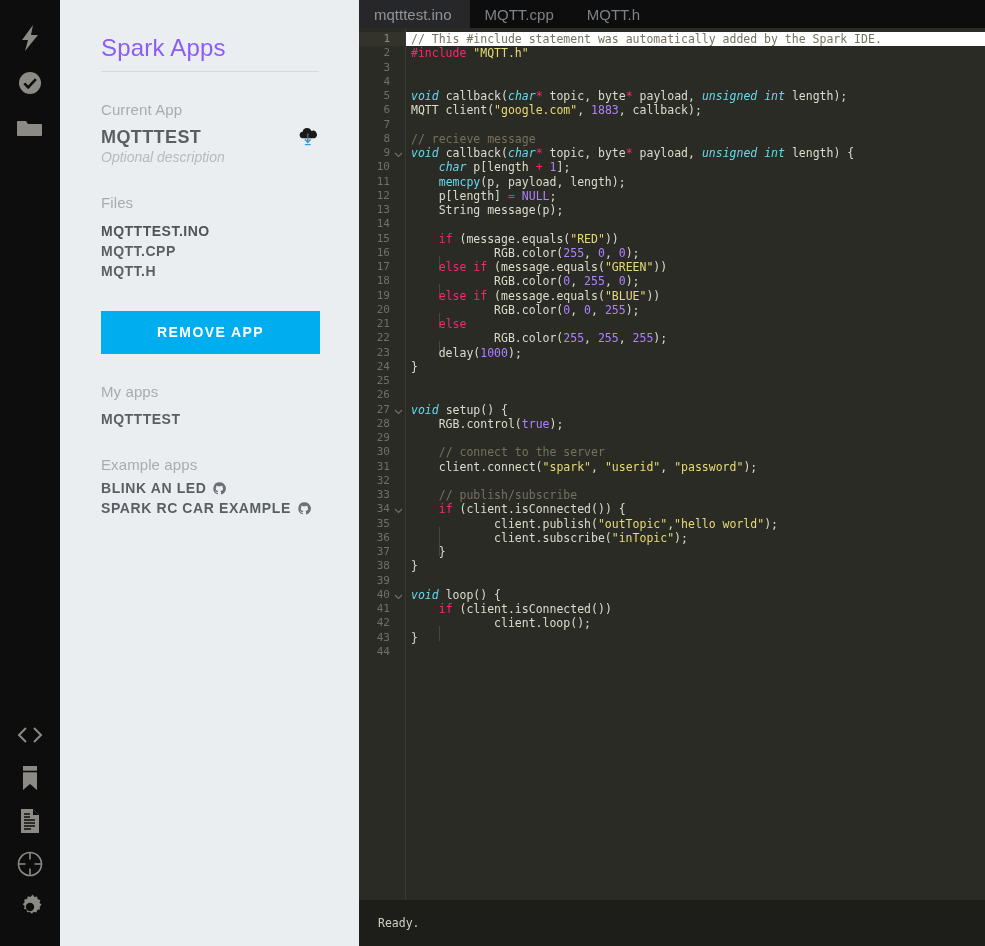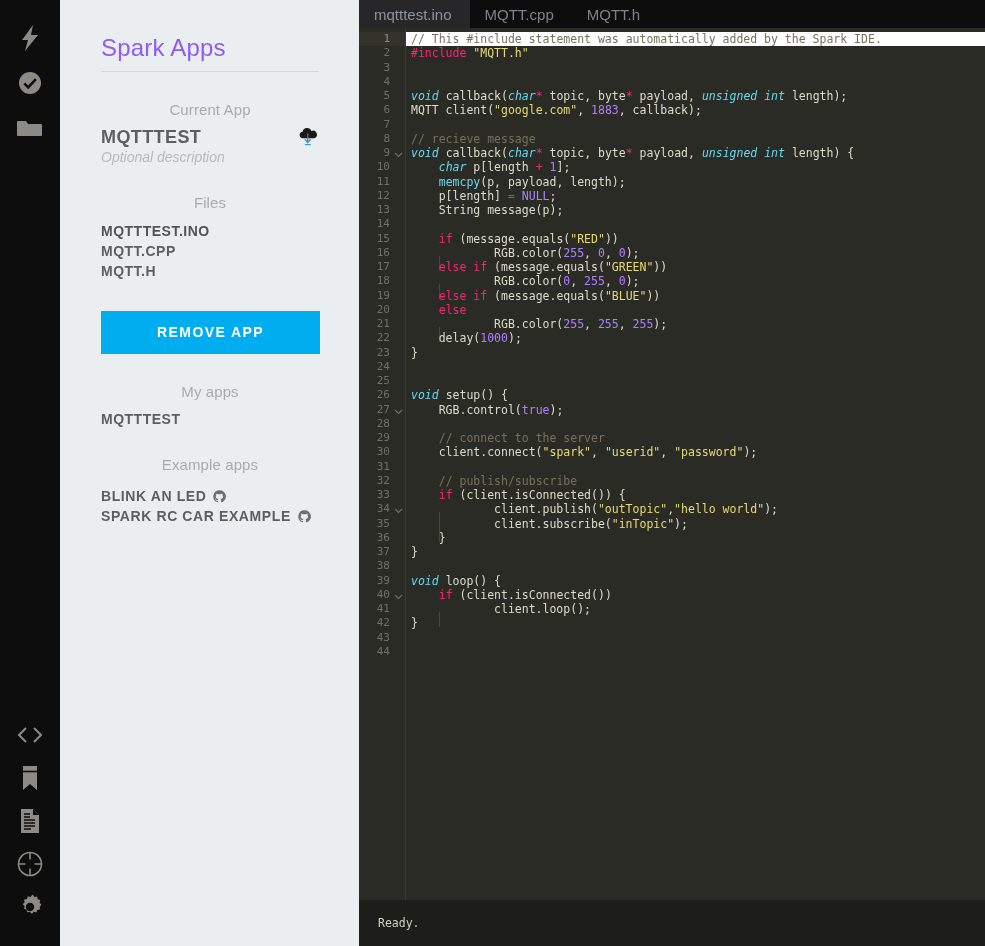--- a/index.html
+++ b/index.html
@@ -49,21 +49,20 @@
     padding-bottom: 9px;
     border-bottom: 1px solid #d4d9dc;
   }
 
   .section-label {
     font-size: 15px;
     color: #a8acb1;
     font-weight: 400;
     margin-top: 29px;
     letter-spacing: 0.1px;
-    text-align: center;
   }
 
   .cur-app-row {
     display: flex; align-items: center; justify-content: space-between;
     margin-top: 8px;
   }
   .cur-app-name {
     font-size: 18px; font-weight: bold; color: #5a5f63;
     letter-spacing: 0.4px;
   }
@@ -98,21 +97,21 @@
     text-align: center;
     line-height: 43px;
   }
   .btn.create { margin-top: 34px; }
 
   .myapp-item {
     font-size: 14px; font-weight: bold; color: #5a5f63;
     letter-spacing: 0.5px; margin-top: 11px; cursor: pointer;
   }
 
-  .ex-list { margin-top: 13px; }
+  .ex-list { margin-top: 5px; }
   .ex-item {
     font-size: 14px; font-weight: bold; color: #5a5f63;
     letter-spacing: 0.6px; line-height: 20px; cursor: pointer;
   }
   .ex-item .gh { display:inline-block; vertical-align: -2px; margin-left: 7px; }
   .gh svg { display:block; }
 
   
   .editor-wrap {
     flex: 1 1 auto;
@@ -442,20 +441,21 @@
           <div class="code-line"><span class="c-pln">    </span><span class="c-type">char</span><span class="c-pln"> p[length </span><span class="c-op">+</span><span class="c-pln"> </span><span class="c-num">1</span><span class="c-pln">];</span></div>
           <div class="code-line"><span class="c-pln">    </span><span class="c-fn">memcpy</span><span class="c-pln">(p, payload, length);</span></div>
           <div class="code-line"><span class="c-pln">    p[length] </span><span class="c-op">=</span><span class="c-pln"> </span><span class="c-cst">NULL</span><span class="c-pln">;</span></div>
           <div class="code-line"><span class="c-pln">    String message(p);</span></div>
           <div class="code-line">&nbsp;</div>
           <div class="code-line"><span class="c-pln">    </span><span class="c-kw">if</span><span class="c-pln"> (message.equals(</span><span class="c-str">"RED"</span><span class="c-pln">))</span></div>
           <div class="code-line"><span class="ig" style="margin-left: 27.68px;"></span><span class="c-pln">        RGB.color(</span><span class="c-num">255</span><span class="c-pln">, </span><span class="c-num">0</span><span class="c-pln">, </span><span class="c-num">0</span><span class="c-pln">);</span></div>
           <div class="code-line"><span class="c-pln">    </span><span class="c-kw">else if</span><span class="c-pln"> (message.equals(</span><span class="c-str">"GREEN"</span><span class="c-pln">))</span></div>
           <div class="code-line"><span class="ig" style="margin-left: 27.68px;"></span><span class="c-pln">        RGB.color(</span><span class="c-num">0</span><span class="c-pln">, </span><span class="c-num">255</span><span class="c-pln">, </span><span class="c-num">0</span><span class="c-pln">);</span></div>
           <div class="code-line"><span class="c-pln">    </span><span class="c-kw">else if</span><span class="c-pln"> (message.equals(</span><span class="c-str">"BLUE"</span><span class="c-pln">))</span></div>
+          <div class="code-line"><span class="ig" style="margin-left: 27.68px;"></span><span class="c-pln">        RGB.color(</span><span class="c-num">0</span><span class="c-pln">, </span><span class="c-num">0</span><span class="c-pln">, </span><span class="c-num">255</span><span class="c-pln">);</span></div>
           <div class="code-line"><span class="c-pln">    </span><span class="c-kw">else</span></div>
           <div class="code-line"><span class="ig" style="margin-left: 27.68px;"></span><span class="c-pln">        RGB.color(</span><span class="c-num">255</span><span class="c-pln">, </span><span class="c-num">255</span><span class="c-pln">, </span><span class="c-num">255</span><span class="c-pln">);</span></div>
           <div class="code-line"><span class="c-pln">    delay(</span><span class="c-num">1000</span><span class="c-pln">);</span></div>
           <div class="code-line"><span class="c-pln">}</span></div>
           <div class="code-line">&nbsp;</div>
           <div class="code-line">&nbsp;</div>
           <div class="code-line"><span class="c-type">void</span><span class="c-pln"> setup() {</span></div>
           <div class="code-line"><span class="c-pln">    RGB.control(</span><span class="c-cst">true</span><span class="c-pln">);</span></div>
           <div class="code-line">&nbsp;</div>
           <div class="code-line"><span class="c-pln">    </span><span class="c-com">// connect to the server</span></div>

